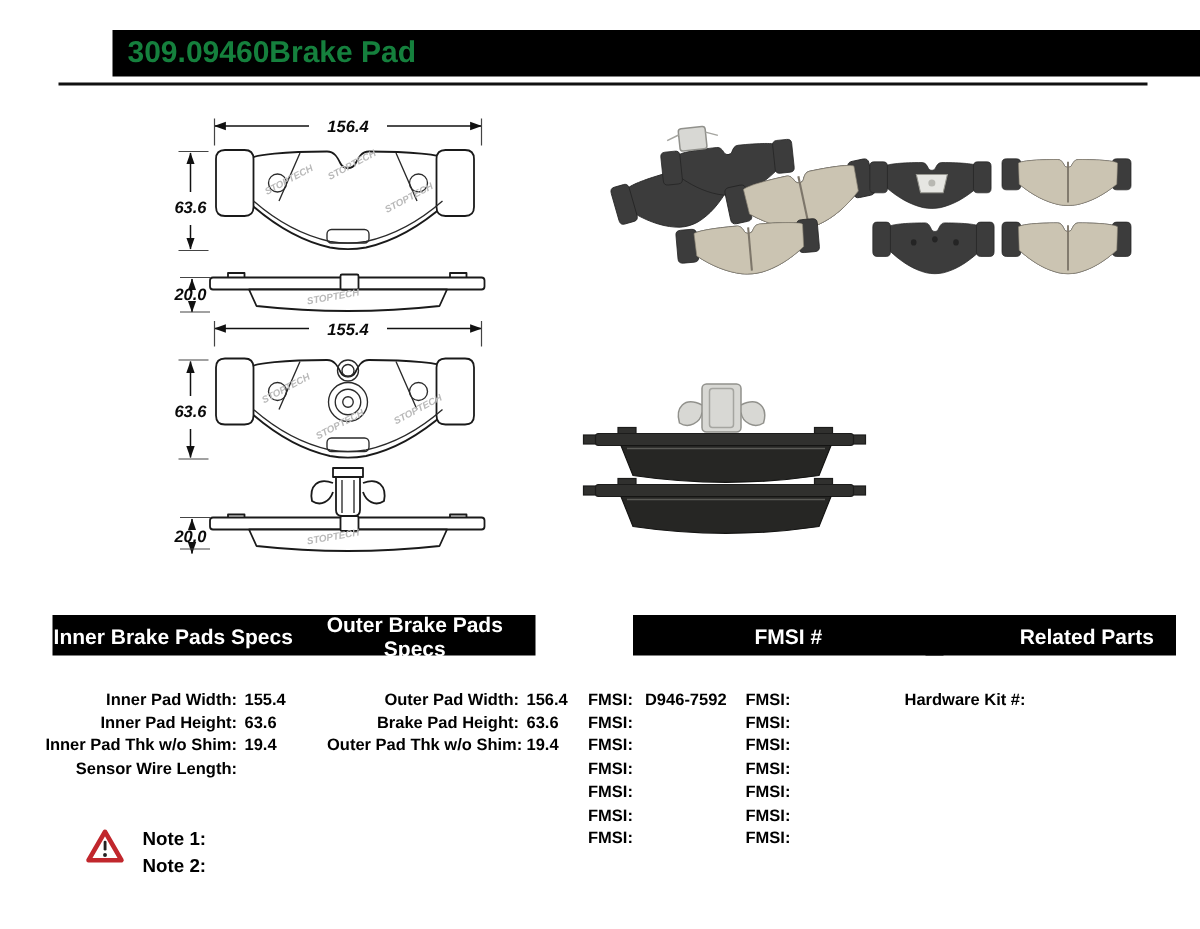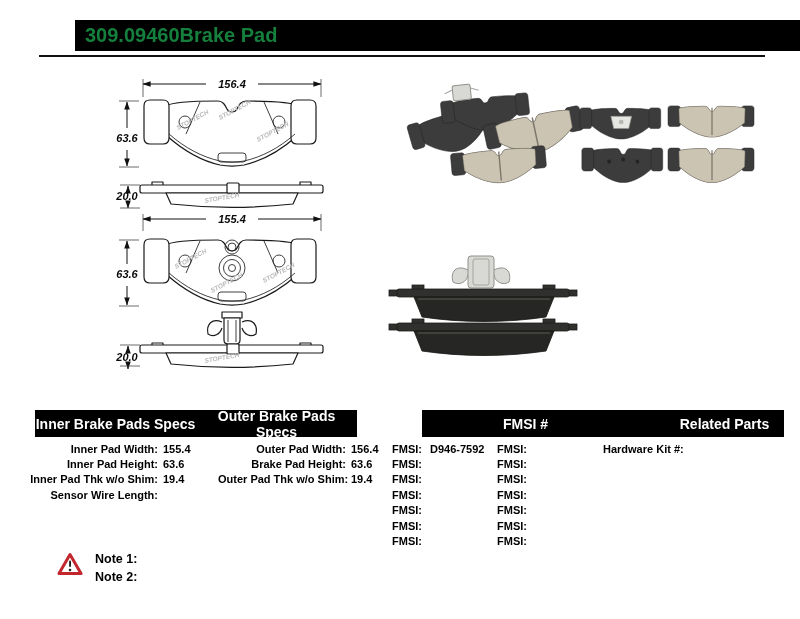--- a/index.html
+++ b/index.html
@@ -9,21 +9,21 @@
         color:#15803d;display:flex;justify-content:flex-start;align-items:center;
         padding:0 10px;box-sizing:border-box;font-weight:bold;font-size:20px;margin-left:36px;}
   .header-rule{position:absolute;left:39px;top:55px;width:726px;height:2px;background:#111;}
   .gfx{position:absolute;left:0;top:0;}
   .bar{position:absolute;top:410px;height:27px;background:#000;color:#fff;font-weight:bold;
        font-size:14px;display:flex;align-items:center;justify-content:center;}
   .bar-specs{left:35px;width:322px;}
   .bar-specs span{flex:1;text-align:center;}
   .bar-fmsi{left:390px;width:207px;margin-left:32px;}
   .bar-related{left:617px;width:119px;padding-left:48px;}
-  .spec-col{position:absolute;top:441px;}
+  .spec-col{position:absolute;top:459px;}
   .row{display:flex;height:15.4px;align-items:center;white-space:pre;}
   .lbl,.val{font-weight:bold;font-size:11px;}
   .lbl.ra{width:128px;text-align:right;display:inline-block;}
   .val{margin-left:5px;}
   .fmsi .val{margin-left:8px;}
   .inner{left:30px;}
   .outer{left:218px;}
   .fmsi1{left:392px;}
   .fmsi2{left:497px;}
   .related{left:603px;}

